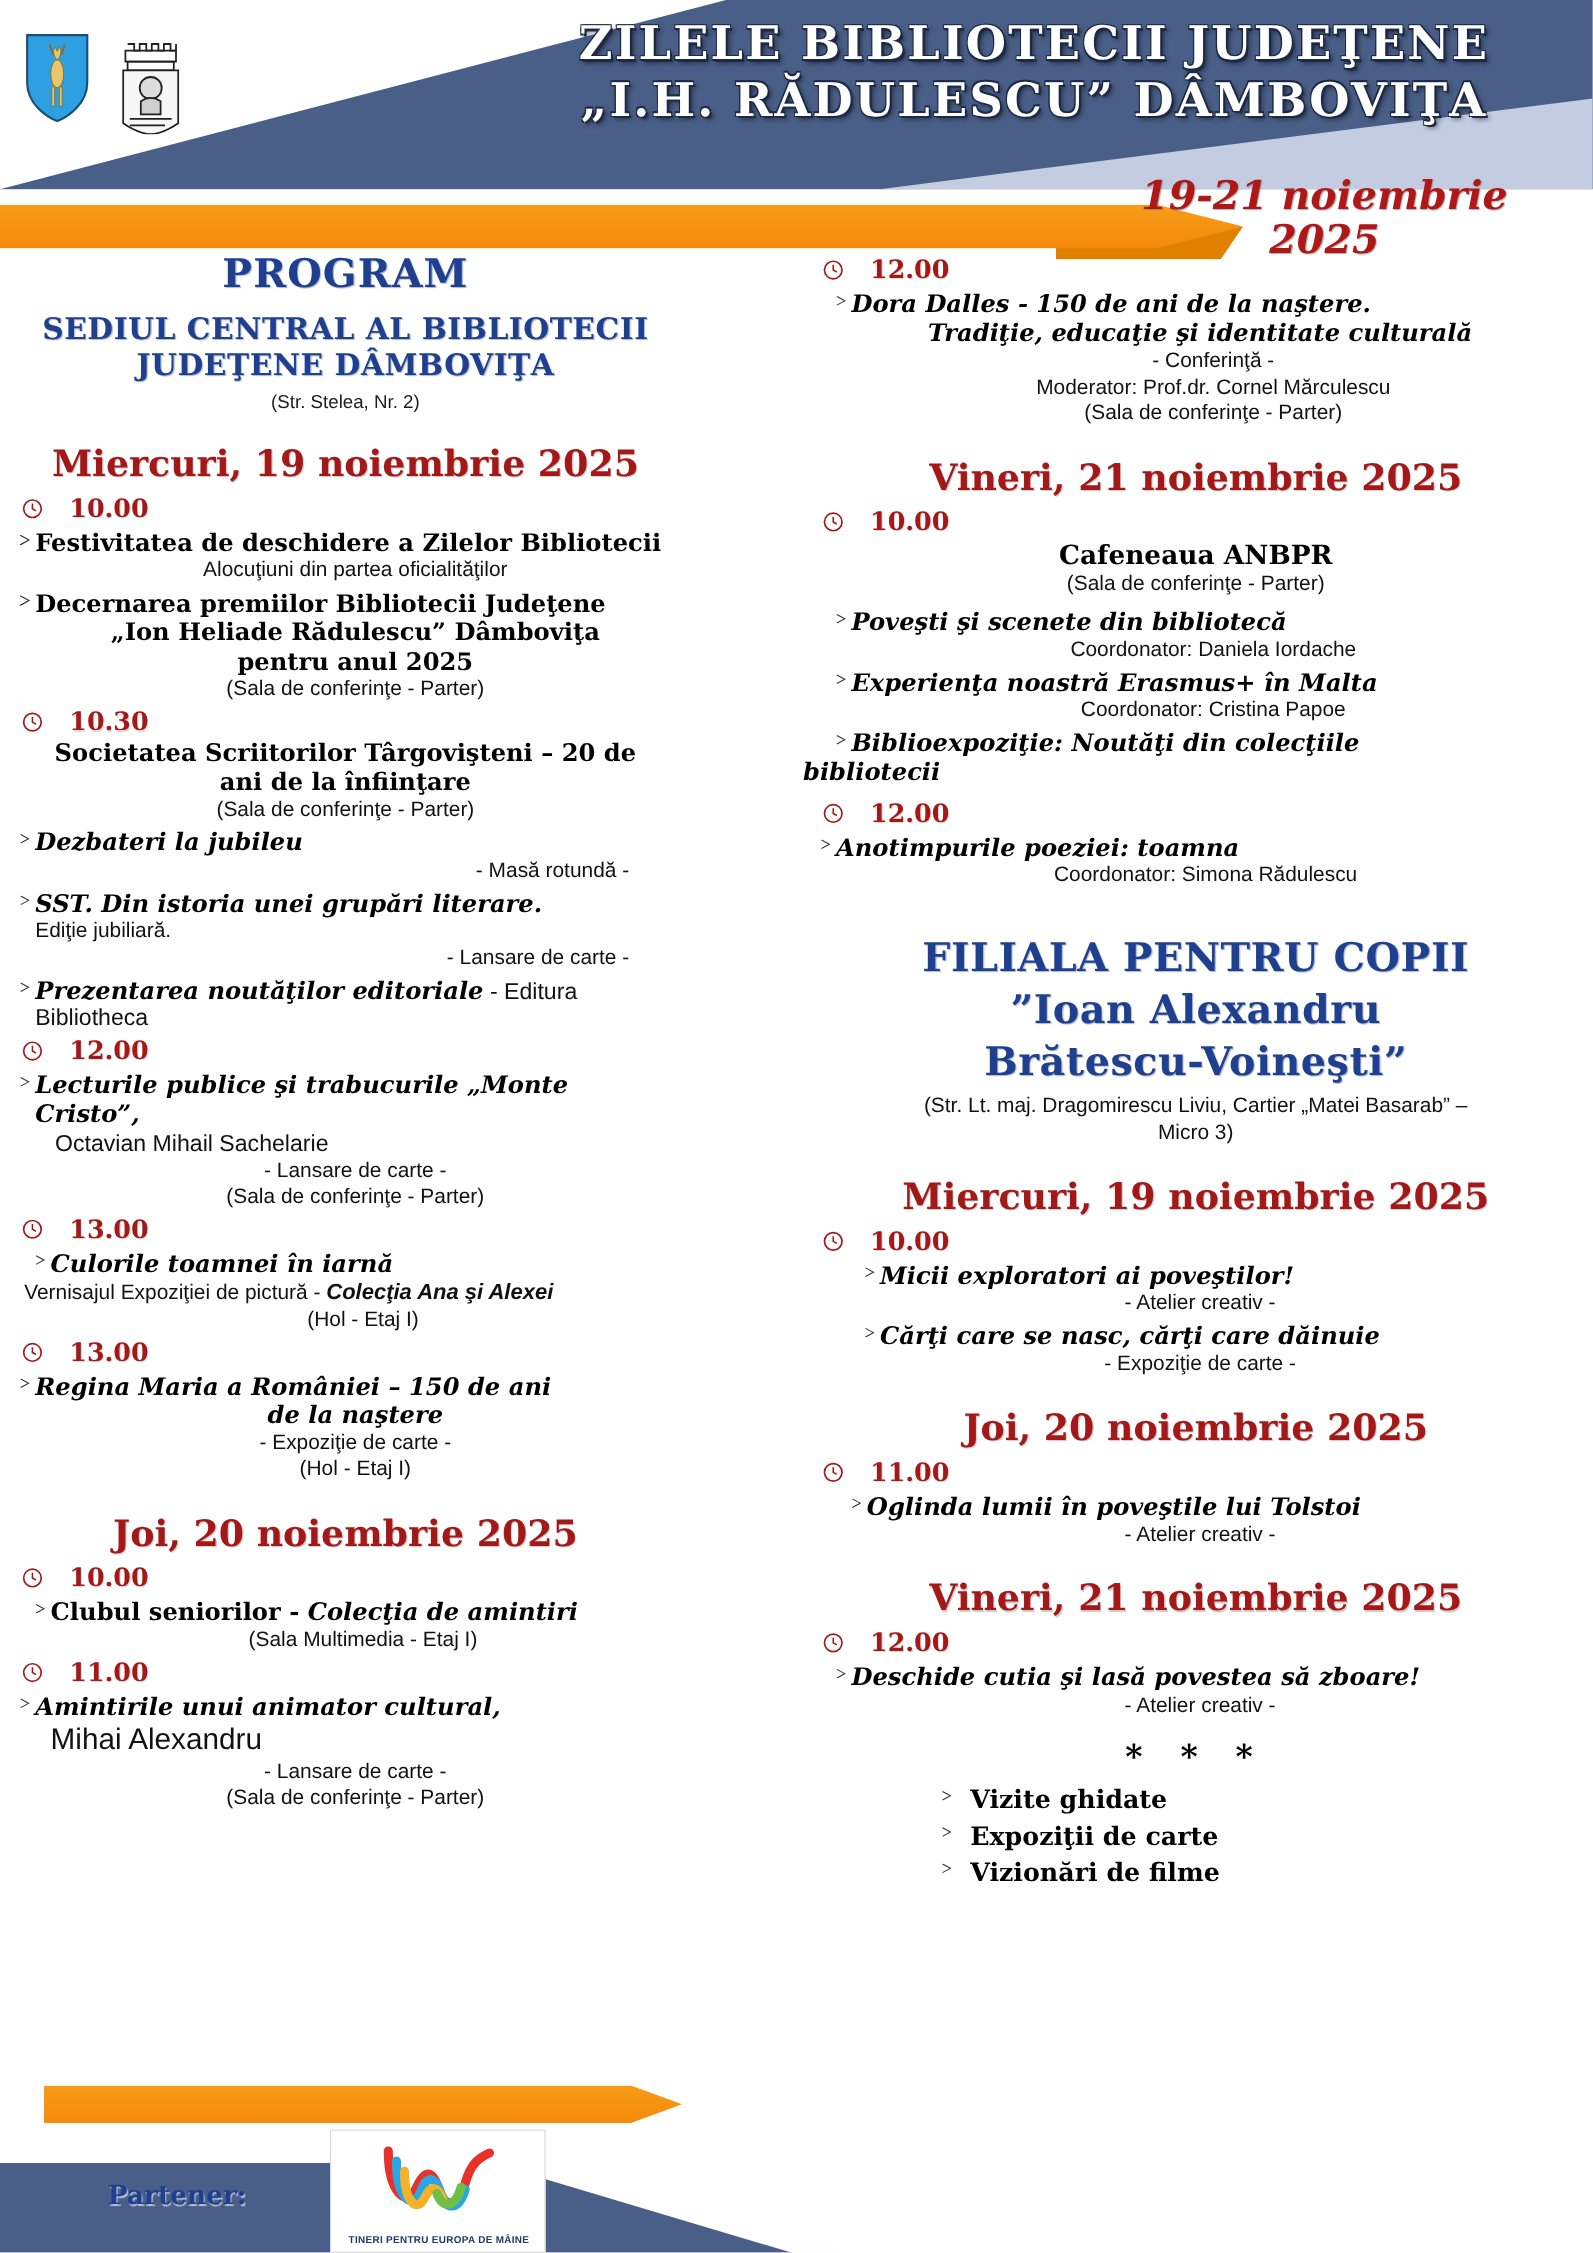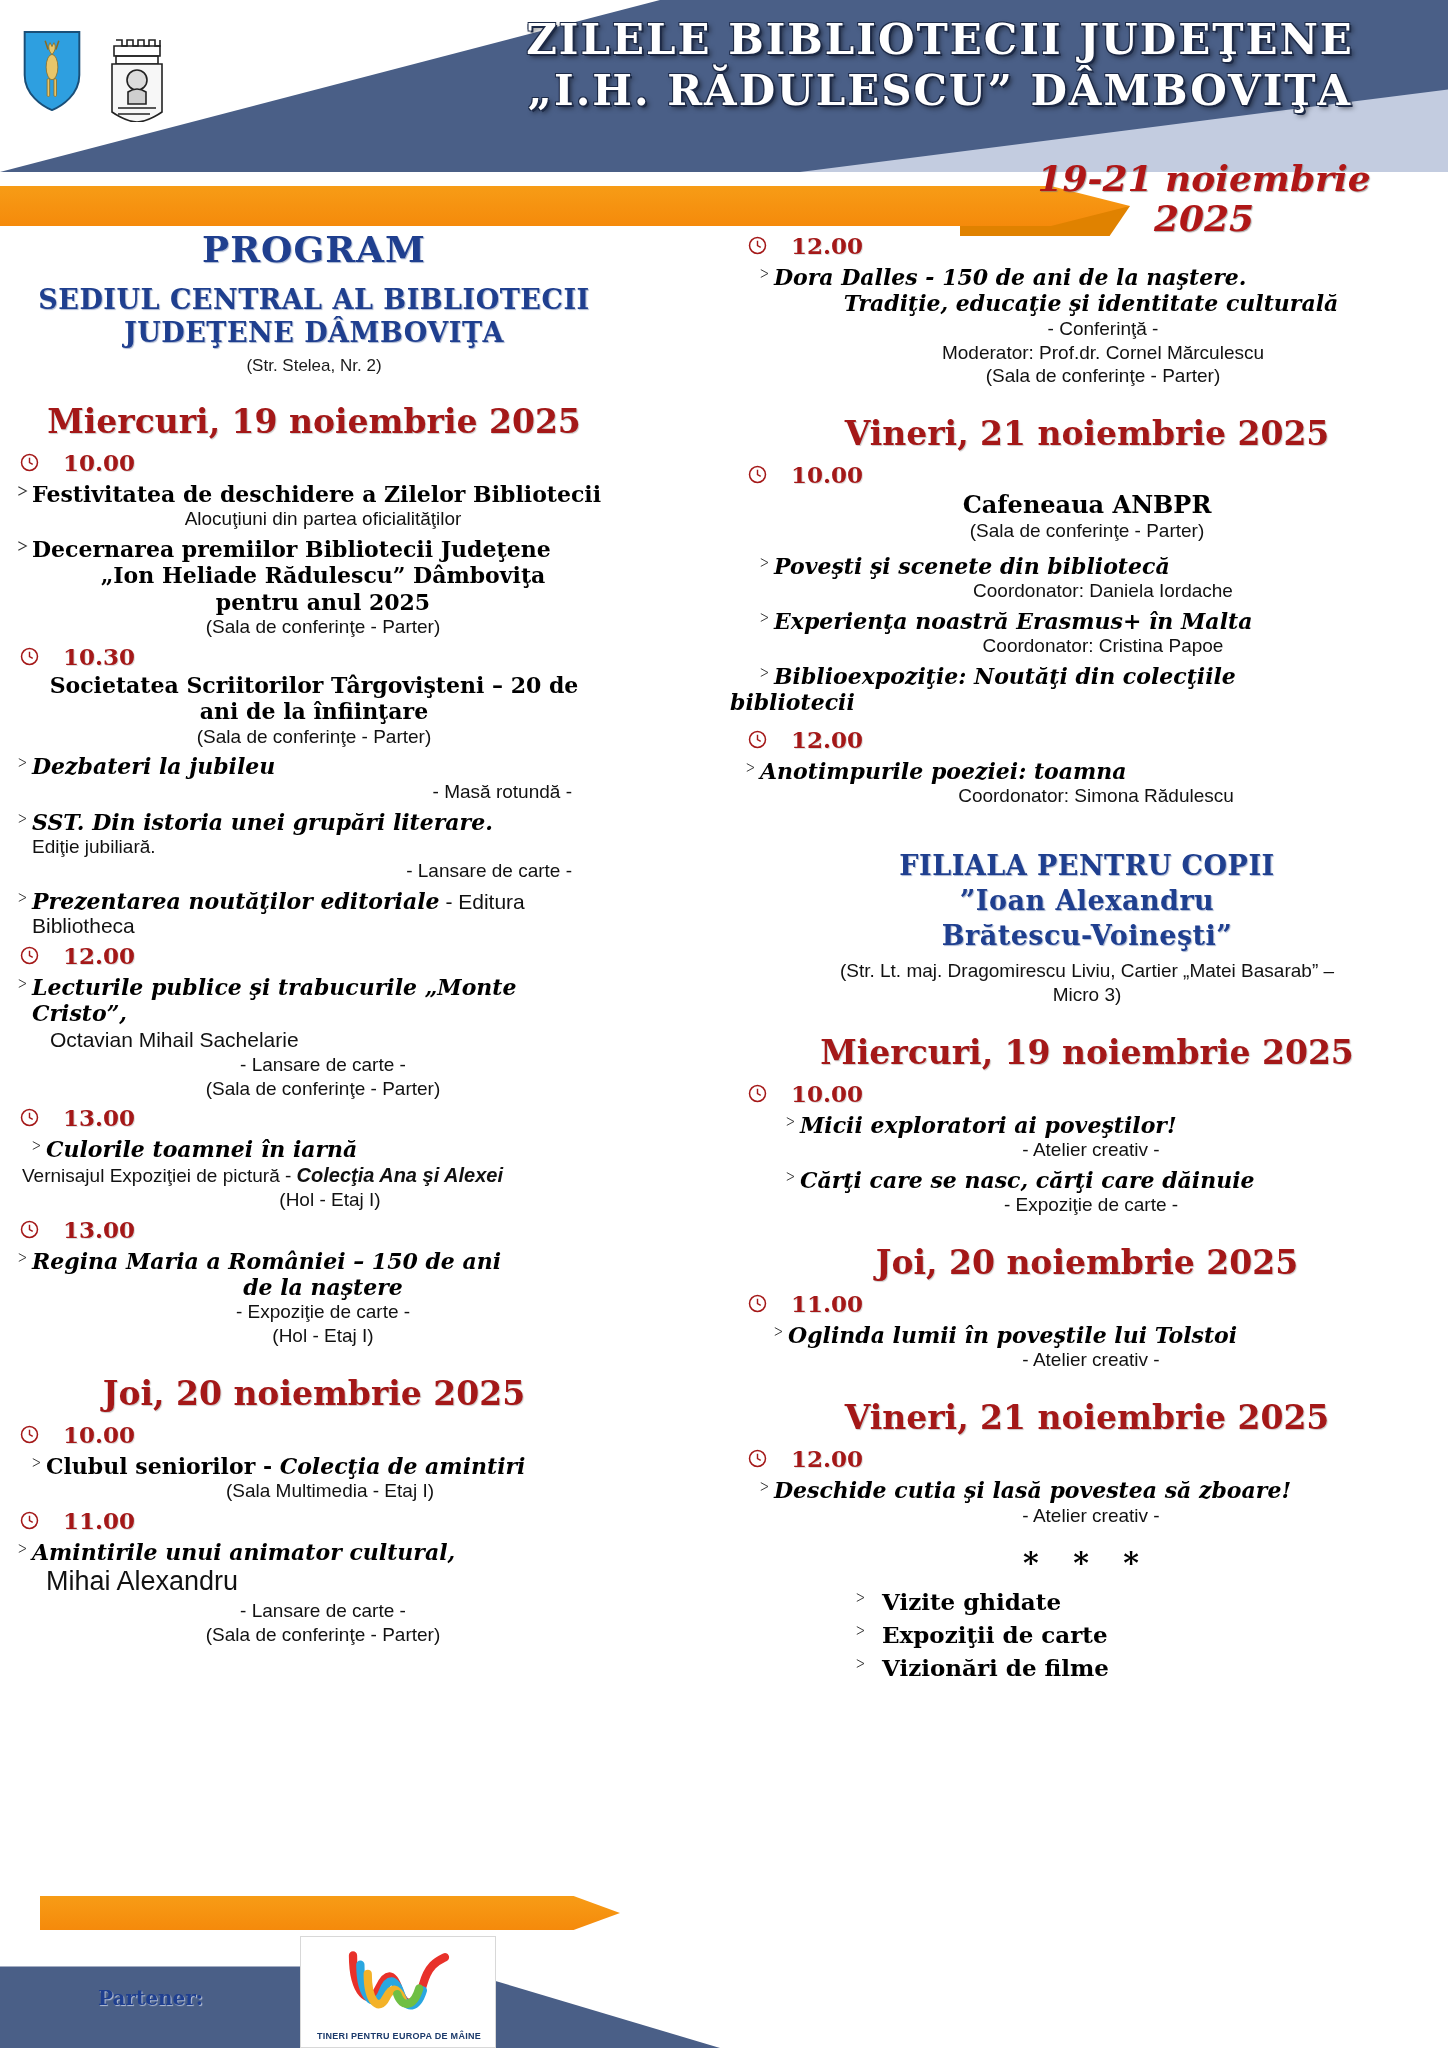--- a/index.html
+++ b/index.html
@@ -136,21 +136,21 @@
   }
   .subhead-center {
     text-align: center;
     font-family: "DejaVu Serif", serif;
     font-weight: bold; font-size: 24px; color: #000;
     margin-top: 2px;
   }
   .branch-title {
     text-align: center;
     font-family: "DejaVu Serif", serif;
-    font-weight: bold; font-size: 27px; color: #1f3f8f;
+    font-weight: bold; font-size: 36px; color: #1f3f8f;
     line-height: 1.3; letter-spacing: .5px;
     text-shadow: 1px 1px 1px #a9b5cf;
     margin-top: 40px;
   }
   .stars {
     text-align: center; font-size: 30px; font-weight: bold;
     letter-spacing: 12px; margin-top: 18px; color:#000;
     font-family: "DejaVu Serif", serif;
   }
   .final-list { margin-top: 8px; }
@@ -174,21 +174,21 @@
     z-index: -1;
   }
   .orange-arrow-bottom {
     position: absolute; bottom: 118px; left: 40px; width: 580px; height: 34px;
     background: linear-gradient(#f79c16, #f58a0b);
     clip-path: polygon(0 0, 92% 0, 100% 50%, 92% 100%, 0 100%);
   }
   .partener-label {
     position: absolute; bottom: 38px; left: 98px;
     font-family: "DejaVu Serif", serif; font-weight: bold;
-    font-size: 20px; color: #1f3f8f;
+    font-size: 24px; color: #1f3f8f;
     text-shadow: 1px 1px 1px #b8c2d8;
   }
   .partner-logo {
     position: absolute; bottom: 0px; left: 300px;
     width: 196px; height: 112px; background: #ffffff;
     border: 1px solid #d8d8d8;
   }
   .partner-caption {
     position: absolute; bottom: 6px; left: 0; width: 196px;
     text-align: center; font-size: 9px; color: #1b3a6b; font-weight: bold;

